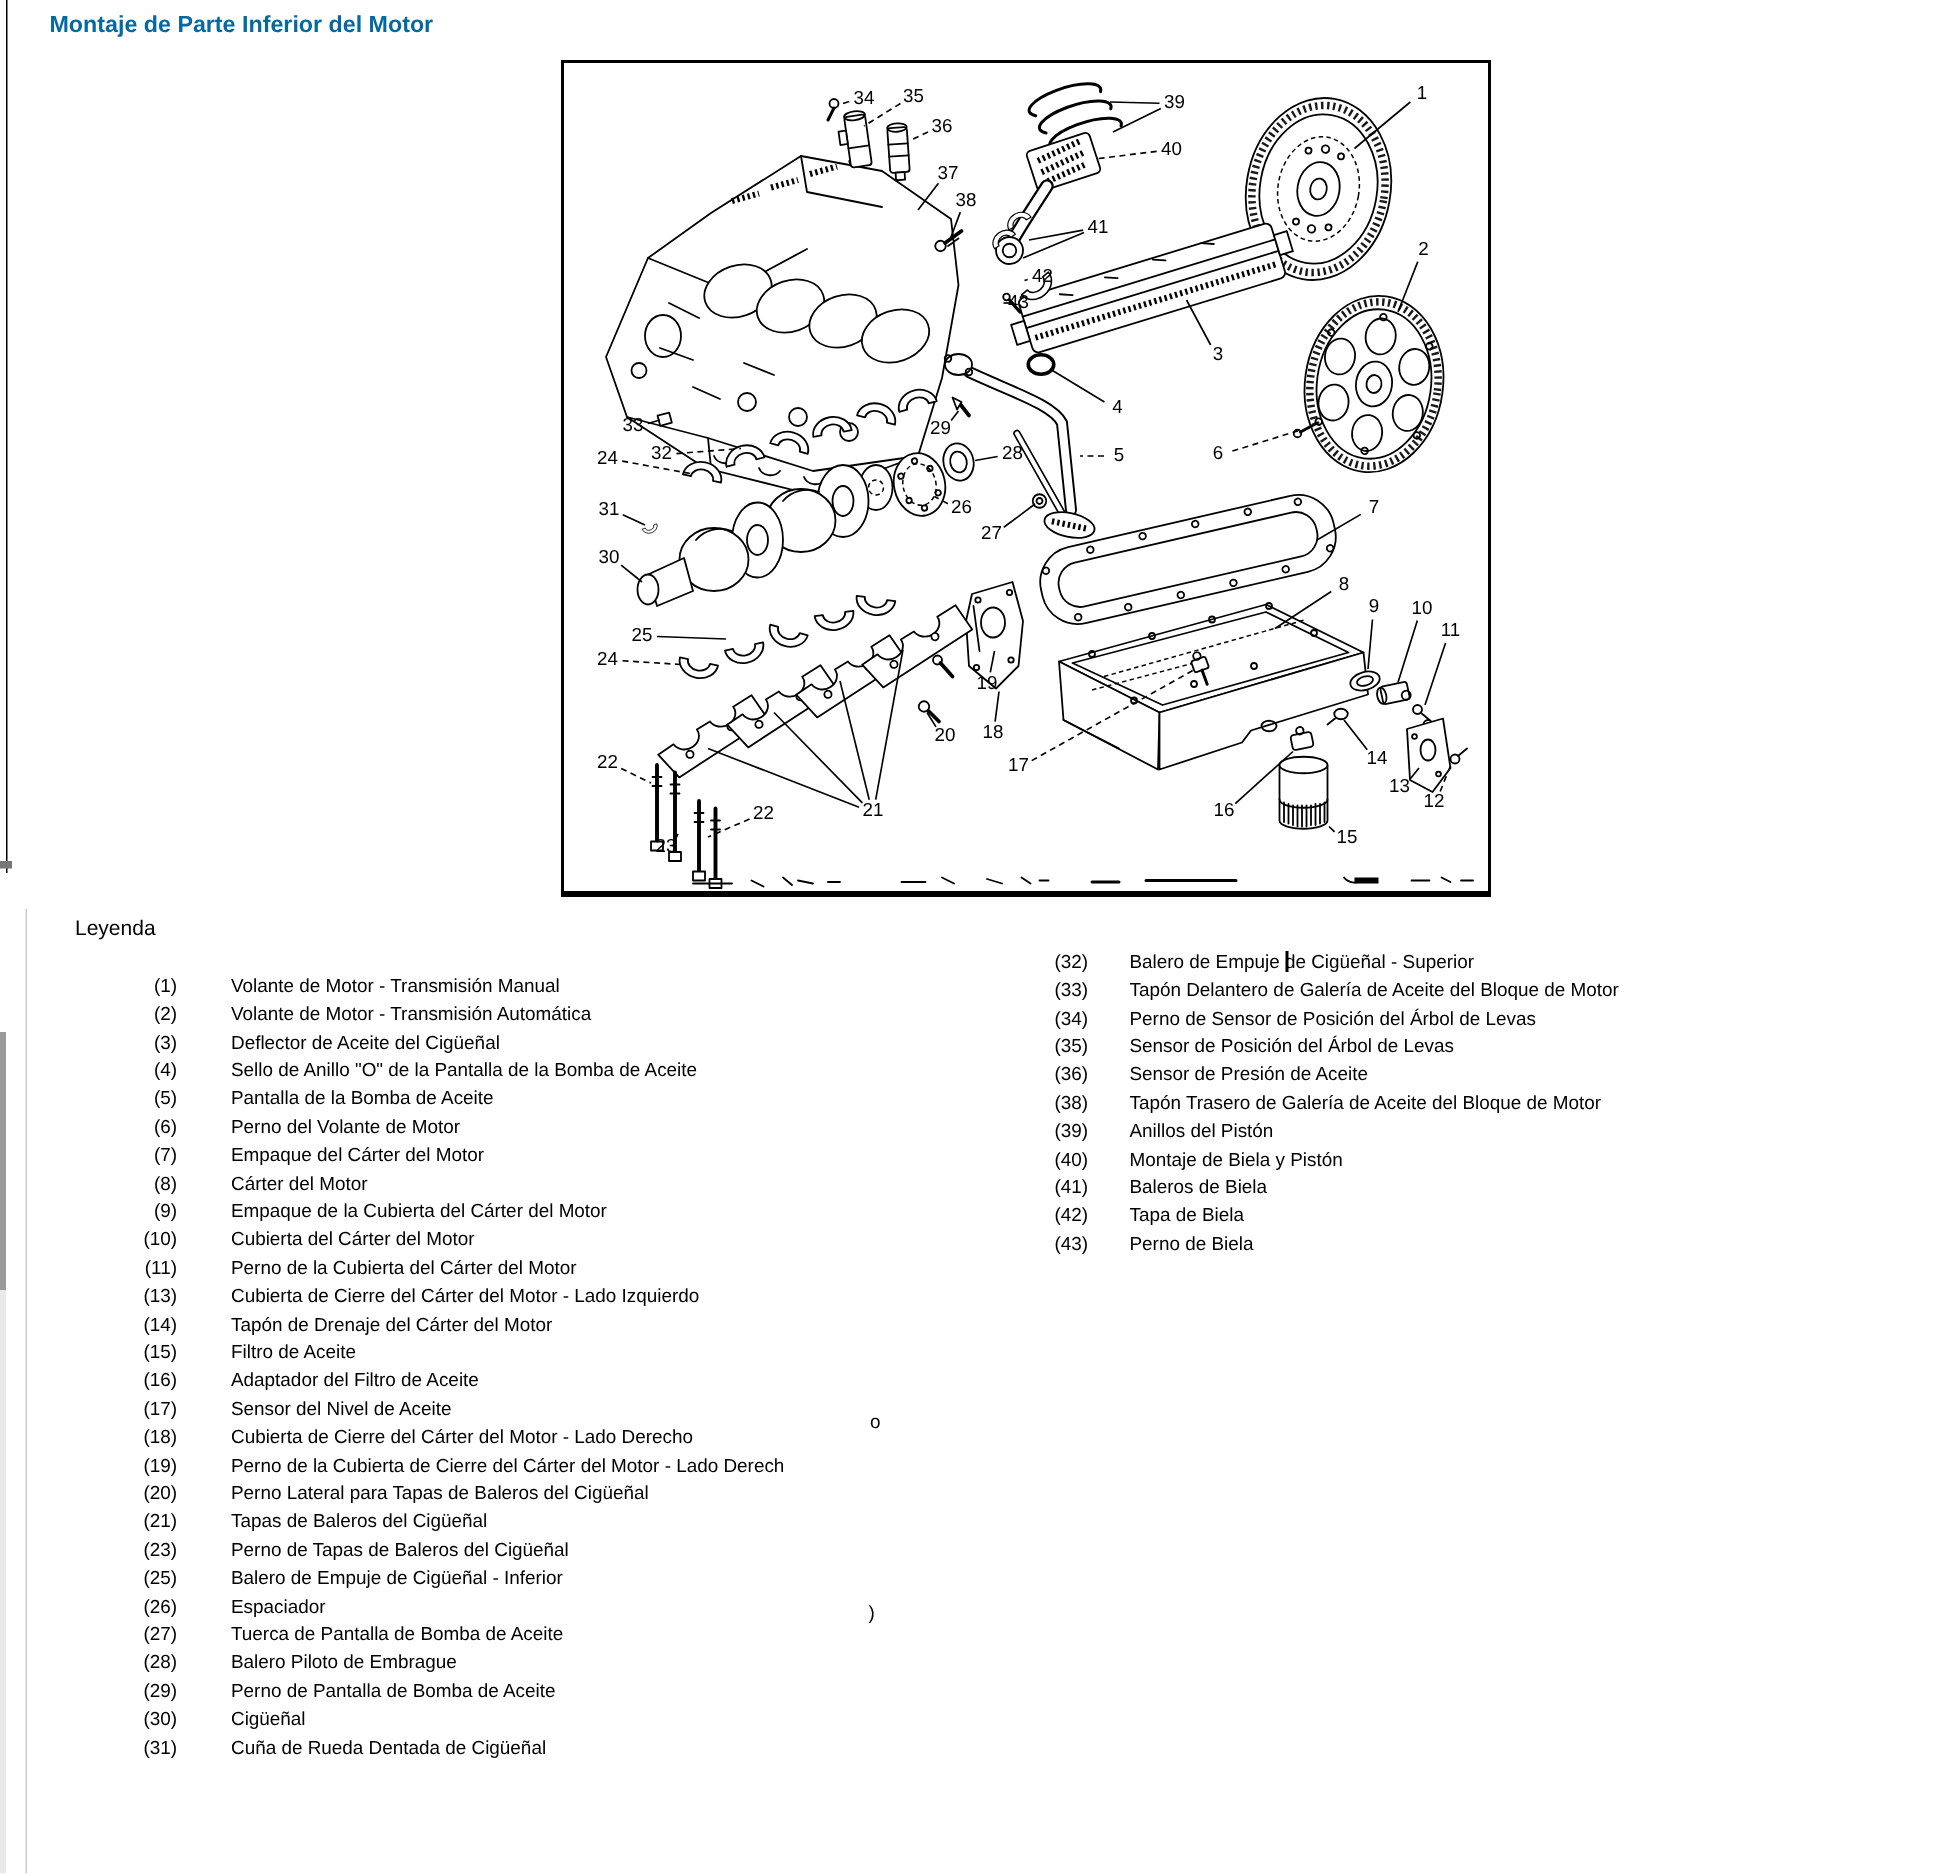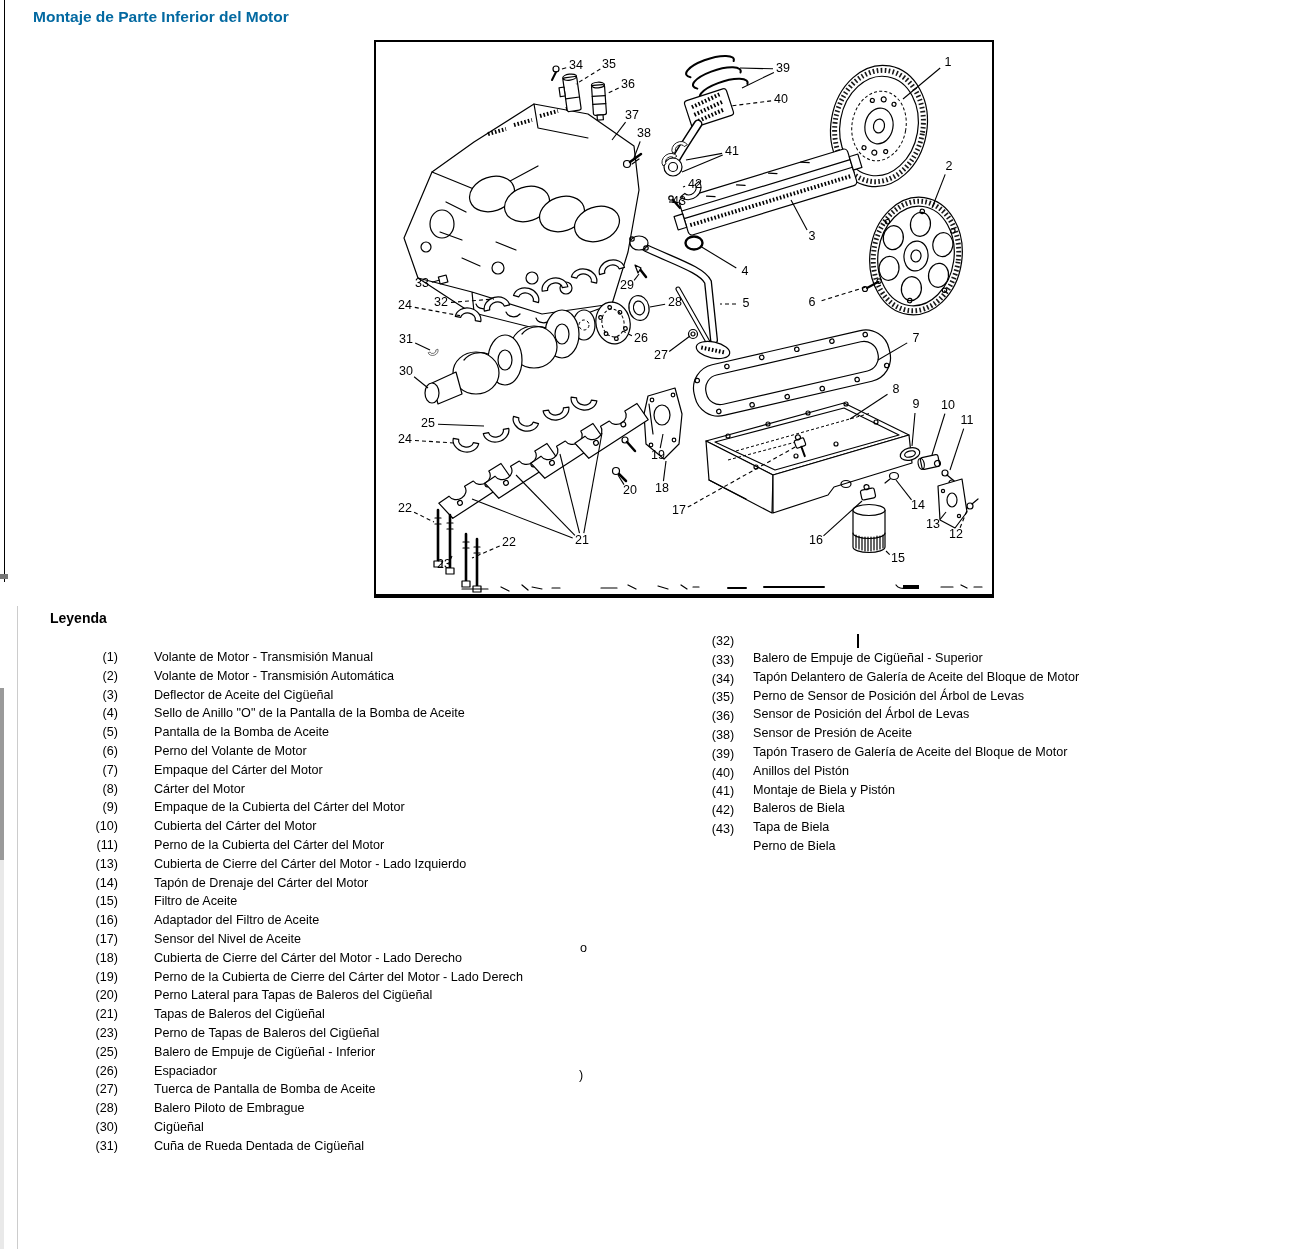--- a/index.html
+++ b/index.html
@@ -25,29 +25,29 @@
   .hatch{stroke:#000;fill:none;stroke-width:4;stroke-dasharray:1.6,2;}
   .dash2{stroke:#000;fill:none;stroke-width:1;stroke-dasharray:3,2.2;}
   .ring{fill:none;stroke:#000;stroke-width:5;stroke-dasharray:1.6,2.4;opacity:.9;}
   .tube-o{stroke:#000;stroke-width:8;fill:none;stroke-linecap:round;}
   .tube-i{stroke:#fff;stroke-width:5.4;fill:none;stroke-linecap:round;}
   .callout{font-family:"Liberation Sans",sans-serif;font-size:12.5px;fill:#000;
            text-anchor:middle;dominant-baseline:middle;}
   .leader{stroke:#000;stroke-width:1.1;fill:none;}
   .leader.dash{stroke-dasharray:4,3;}
 
-  .legend-title{position:absolute;left:50px;top:610px;font-size:14px;font-weight:bold;}
+  .legend-title{position:absolute;left:50px;top:610px;font-size:14px;font-weight:normal;}
   .legend-col{position:absolute;font-size:12.6px;}
   .legend-left{left:82px;top:648px;}
   .legend-right{left:703px;top:632px;}
   .legend-row{display:flex;height:18.8px;line-height:18.8px;white-space:nowrap;}
   .legend-left .num{width:36px;text-align:right;flex:none;}
   .legend-left .txt{margin-left:36px;}
-  .legend-right .num{width:40px;text-align:center;flex:none;}
-  .legend-right .txt{margin-left:10px;margin-top:17px;}
+  .legend-right .num{width:40px;text-align:left;flex:none;}
+  .legend-right .txt{margin-left:10px;}
 
   .stray{position:absolute;font-size:12.6px;}
   .stray-o{left:580px;top:941px;}
   .stray-paren{left:579px;top:1068px;}
   .caret{position:absolute;left:857px;top:634px;width:1.5px;height:14px;background:#000;}
 </style>
 </head>
 <body>
 
 <div class="frame-dark"></div>
@@ -599,20 +599,24 @@
   <div class="legend-row">
     <span class="num">(27)</span>
     <span class="txt">Tuerca de Pantalla de Bomba de Aceite</span>
   </div>
 
   <div class="legend-row">
     <span class="num">(28)</span>
     <span class="txt">Balero Piloto de Embrague</span>
   </div>
 
+  <div class="legend-row">
+    <span class="num">(29)</span>
+    <span class="txt">Perno de Pantalla de Bomba de Aceite</span>
+  </div>
 
   <div class="legend-row">
     <span class="num">(30)</span>
     <span class="txt">Cigüeñal</span>
   </div>
 
   <div class="legend-row">
     <span class="num">(31)</span>
     <span class="txt">Cuña de Rueda Dentada de Cigüeñal</span>
   </div>

